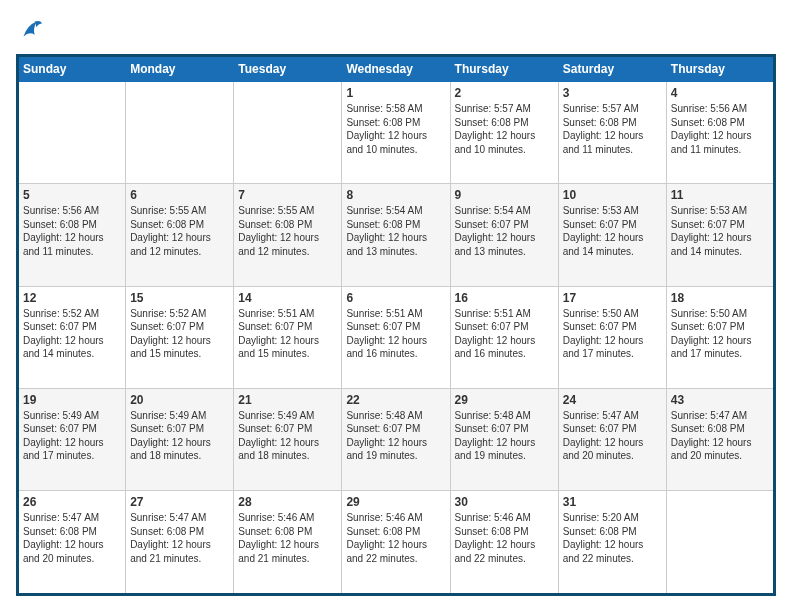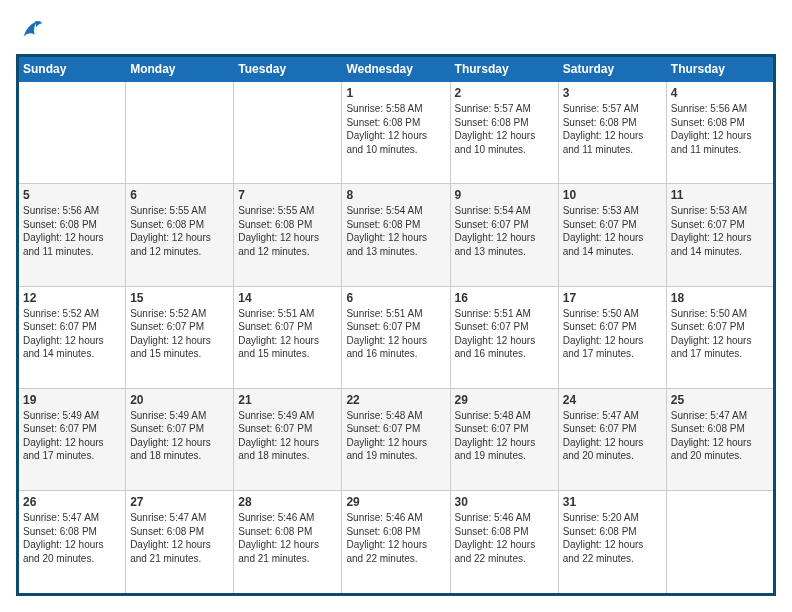--- a/index.html
+++ b/index.html
@@ -293,21 +293,21 @@
 and 19 minutes.</div>
           </td>
           <td>
             <span class="day-num">24</span>
             <div class="cell-text" style="white-space: pre-line;">Sunrise: 5:47 AM
 Sunset: 6:07 PM
 Daylight: 12 hours
 and 20 minutes.</div>
           </td>
           <td>
-            <span class="day-num">25</span>
+            <span class="day-num">43</span>
             <div class="cell-text" style="white-space: pre-line;">Sunrise: 5:47 AM
 Sunset: 6:08 PM
 Daylight: 12 hours
 and 20 minutes.</div>
           </td>
         </tr>
         <tr>
           <td>
             <span class="day-num">26</span>
             <div class="cell-text" style="white-space: pre-line;">Sunrise: 5:47 AM

